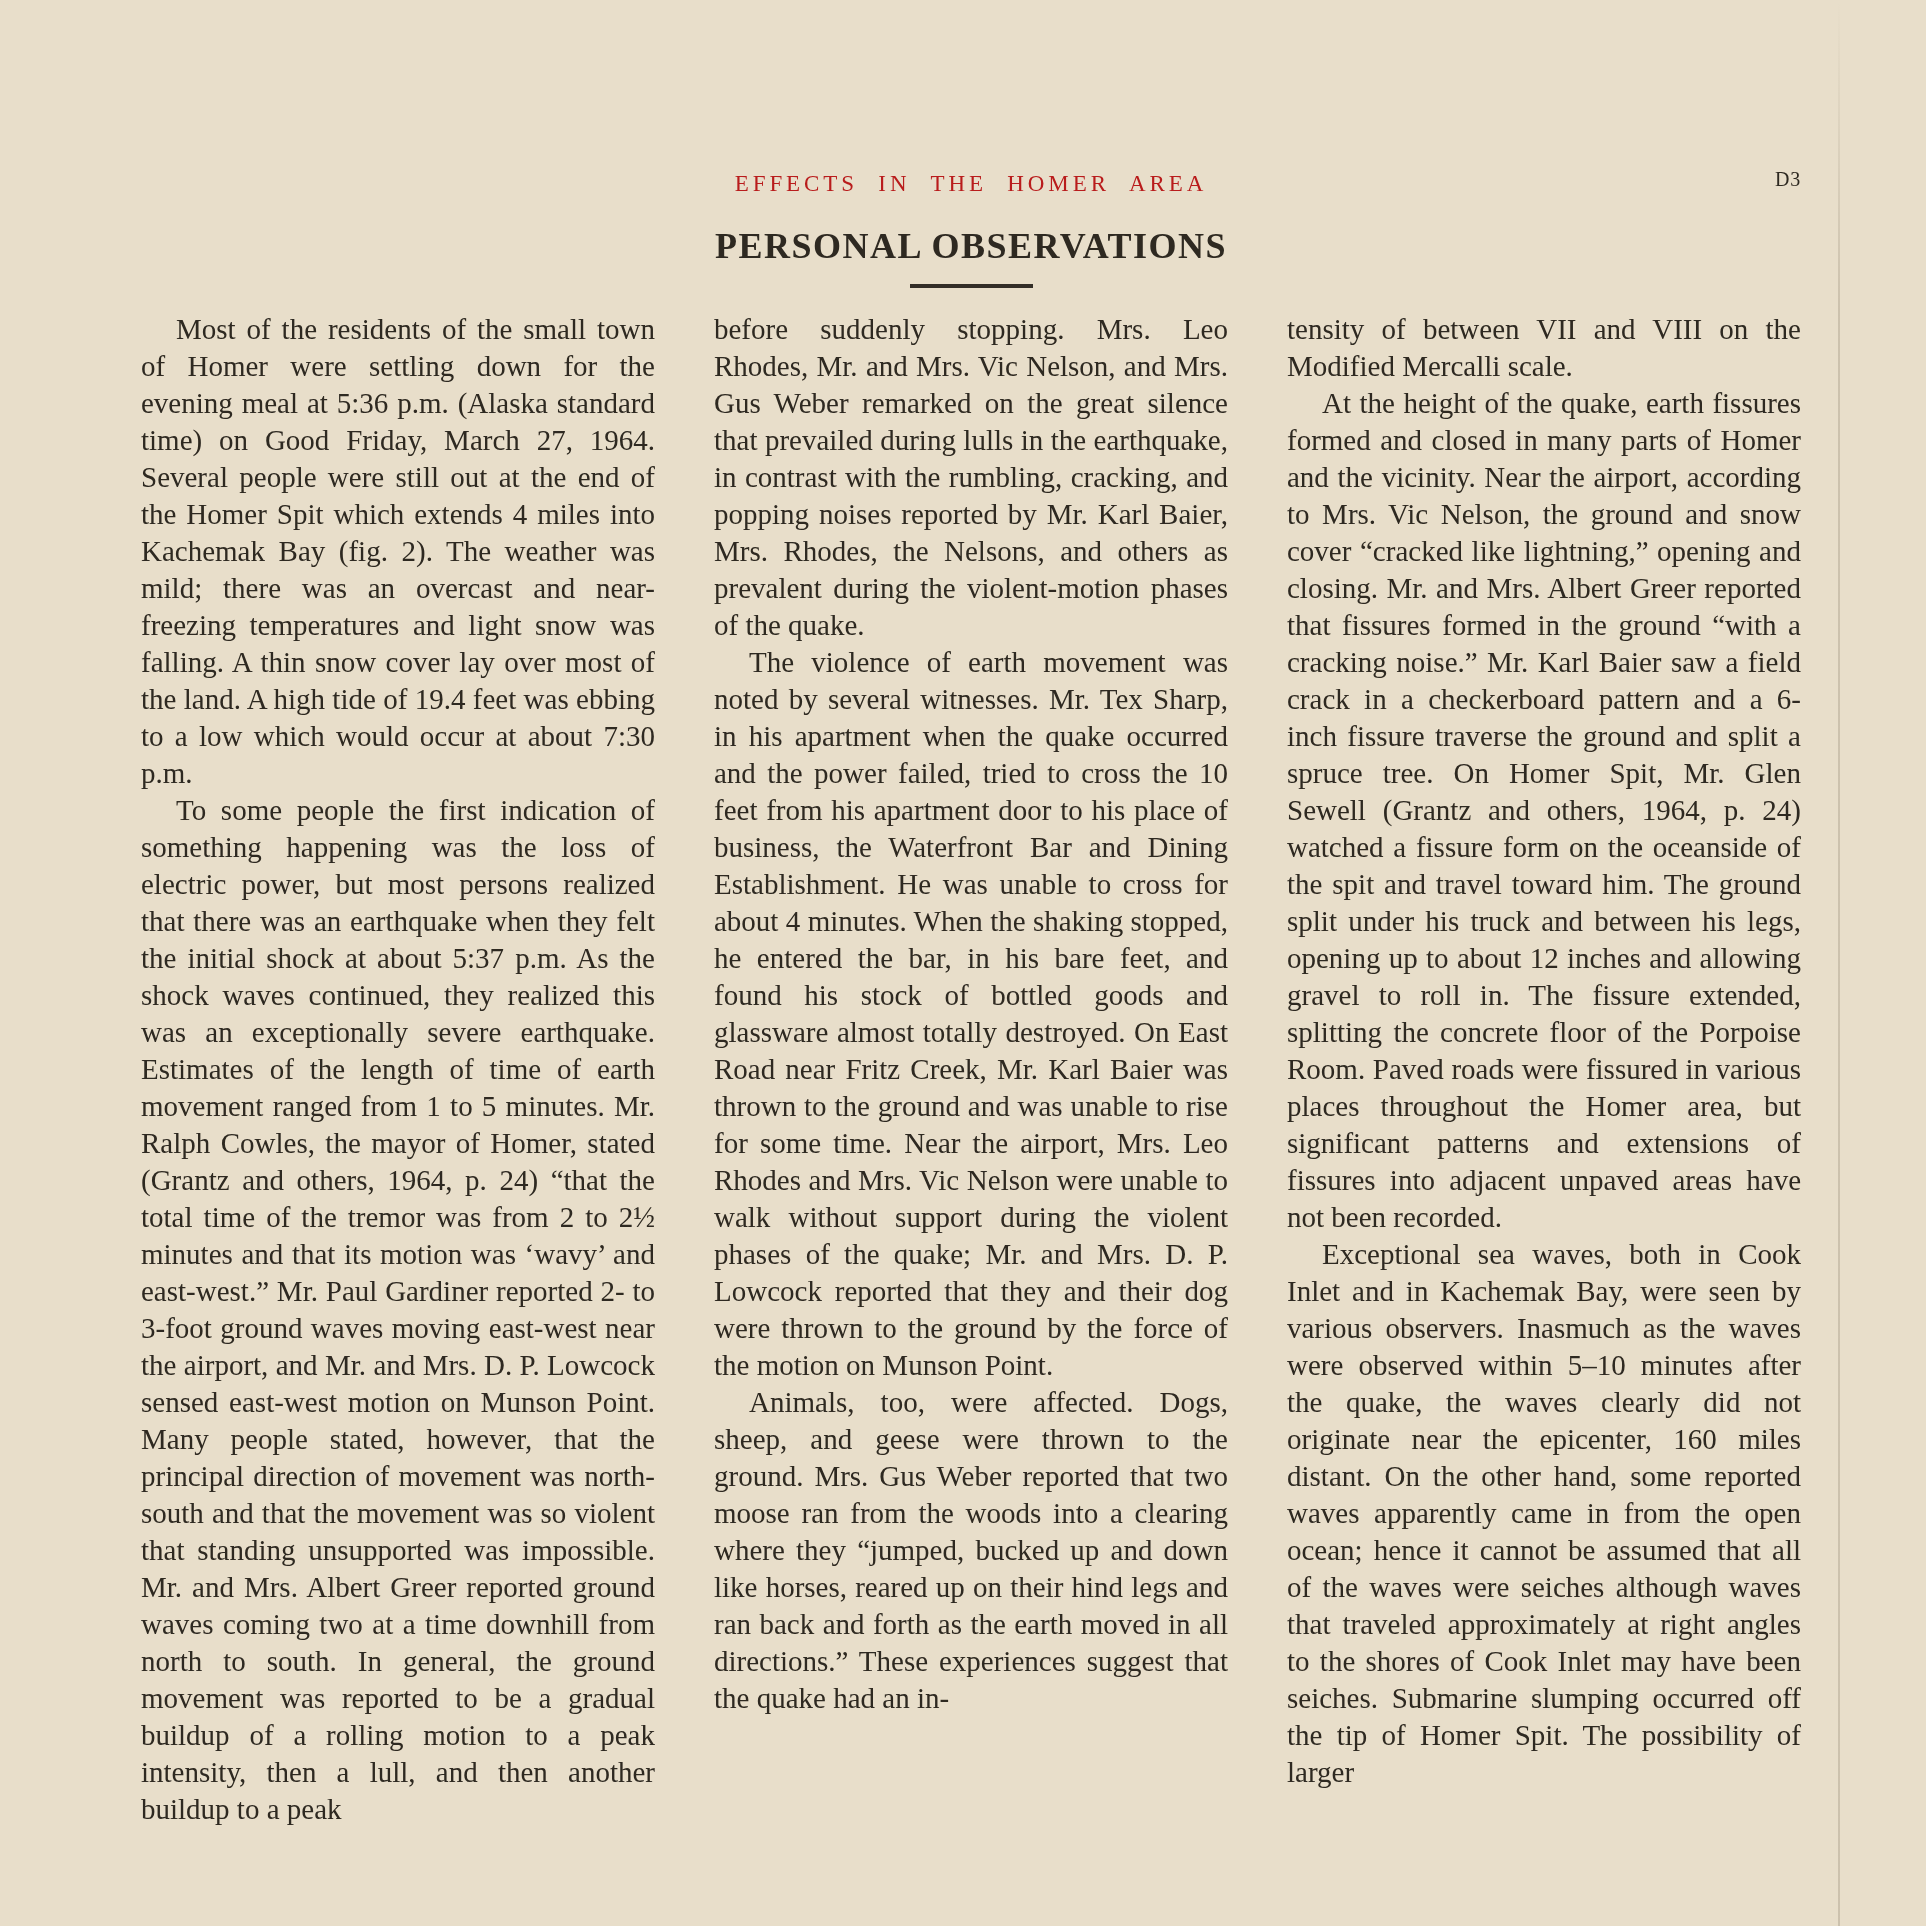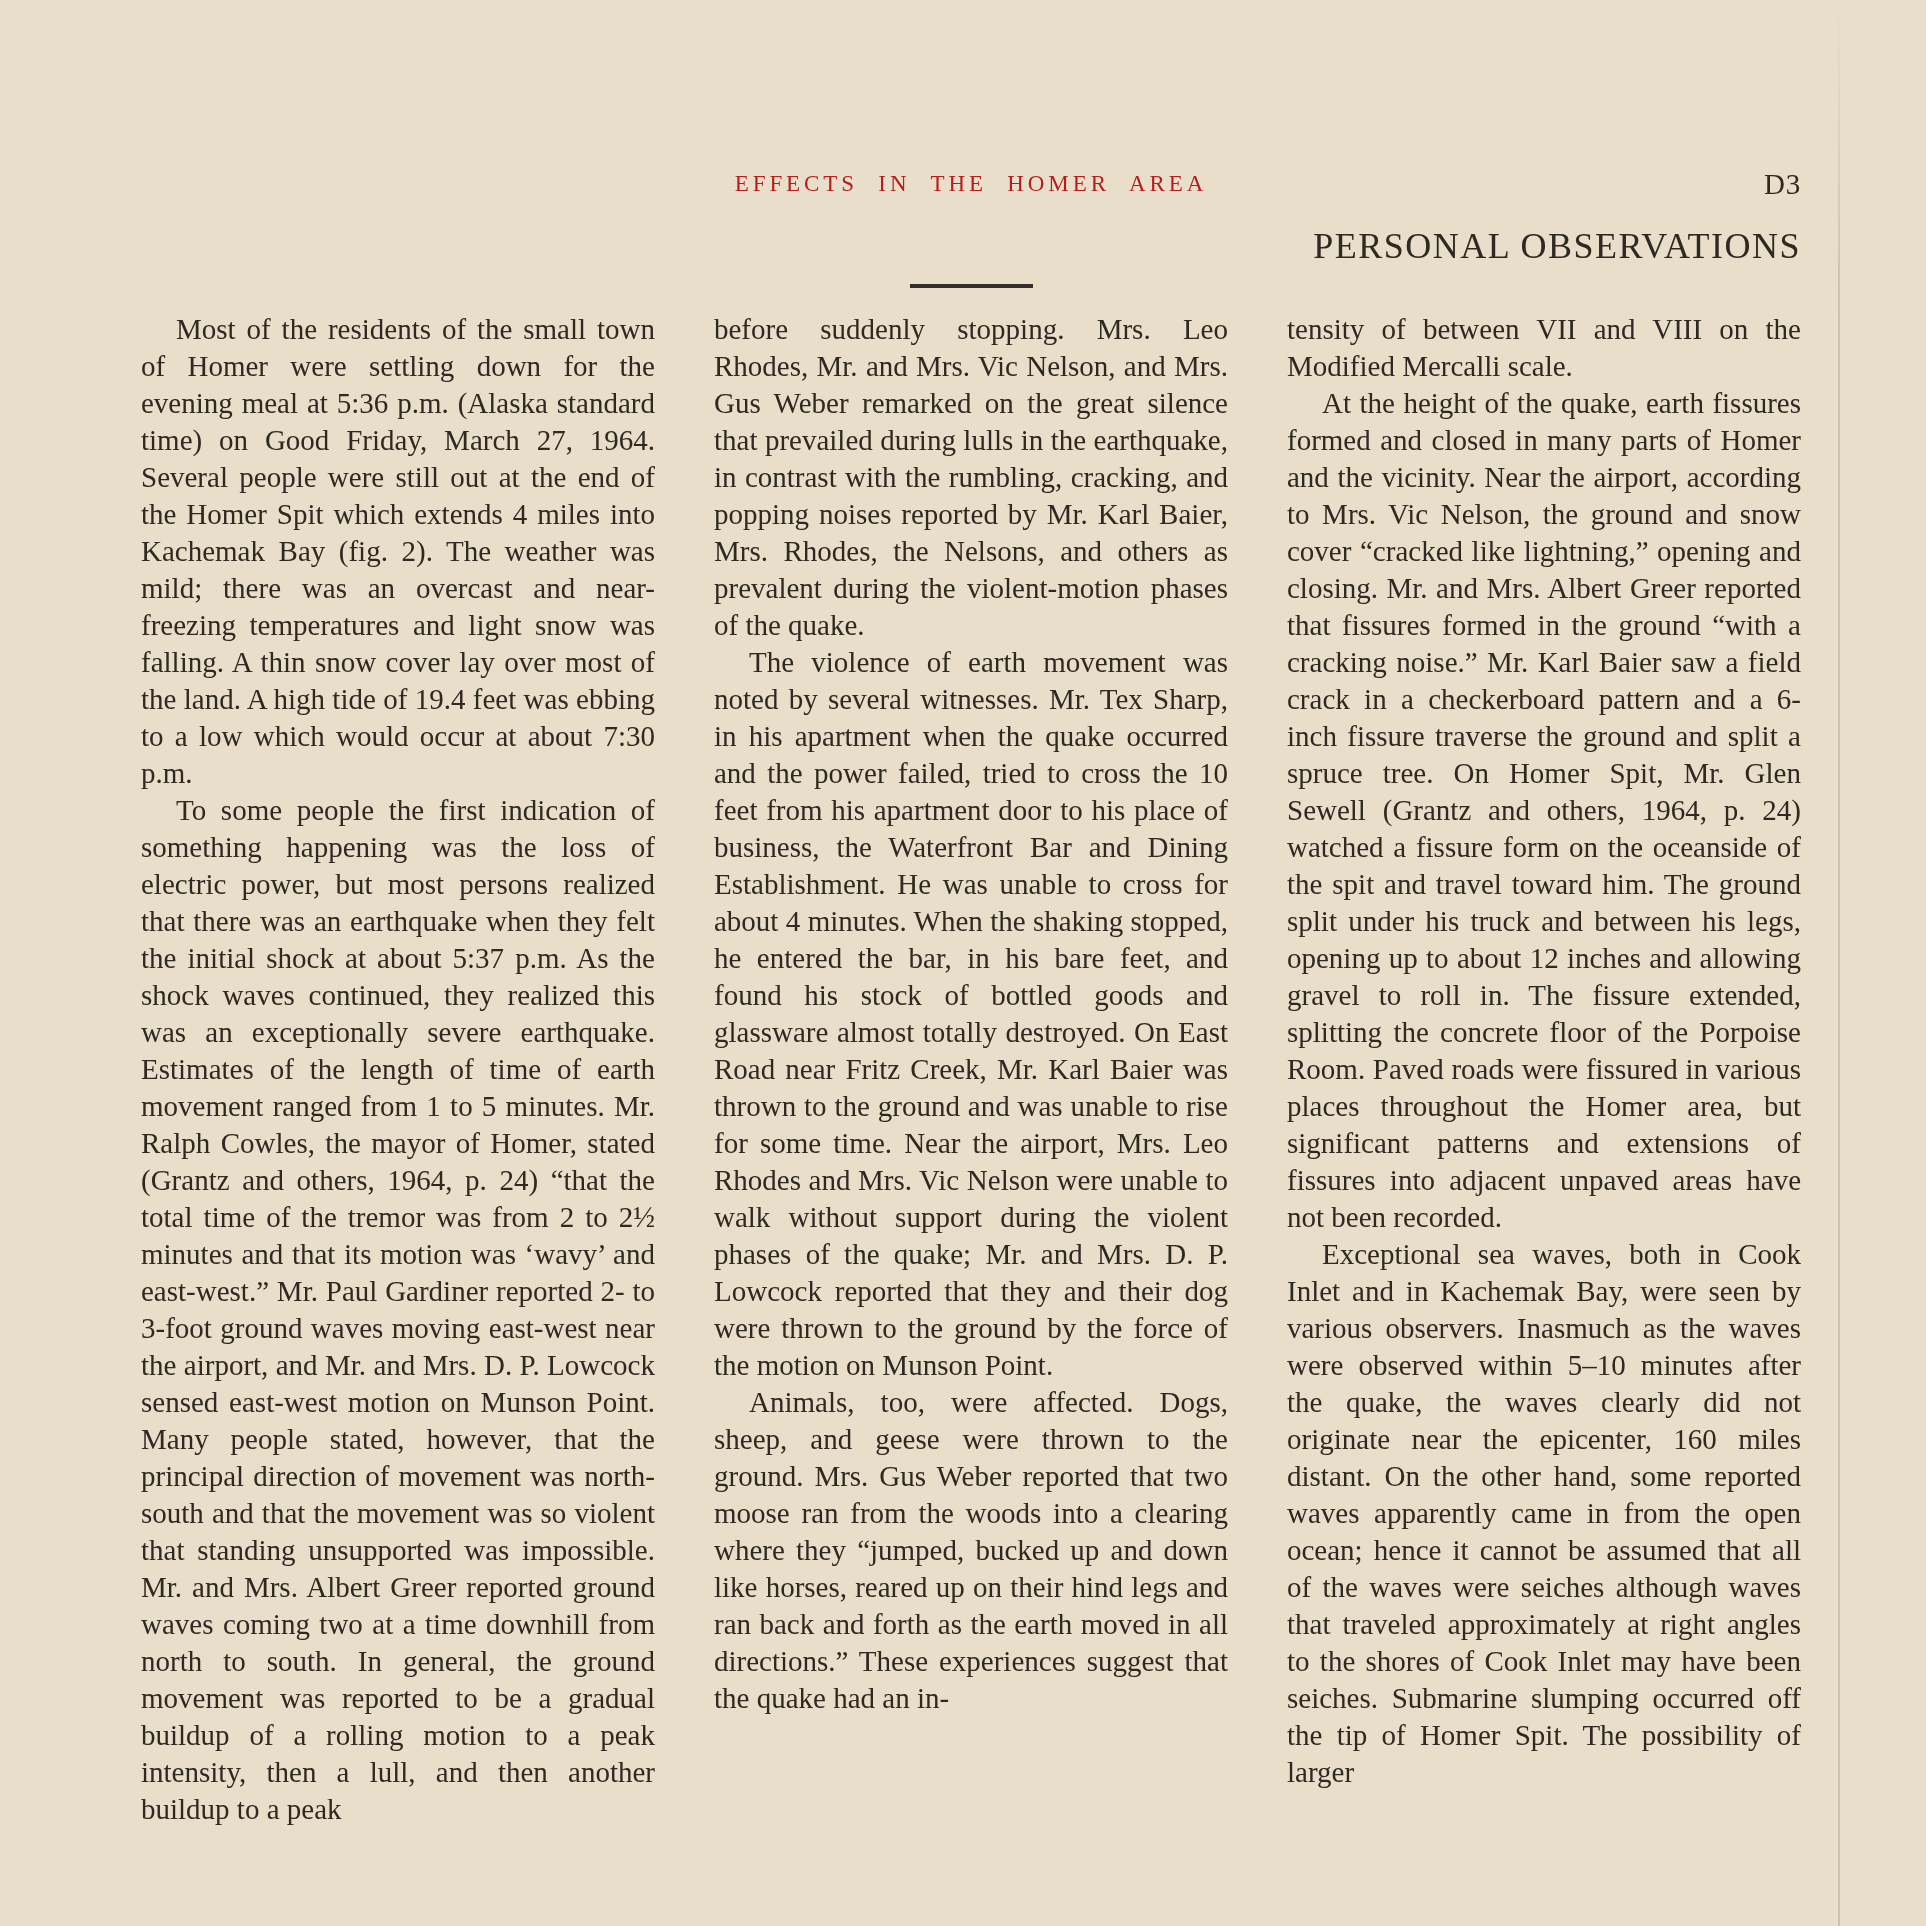--- a/index.html
+++ b/index.html
@@ -49,29 +49,29 @@
     font-size: 23px;
     letter-spacing: 3.9px;
     word-spacing: 10.8px;
     white-space: nowrap;
     color: #b91c1c;
   }
   .page-number {
     position: absolute;
     right: 0;
     top: -3.1px;
-    font-size: 29px;
+    font-size: 20px;
     letter-spacing: 0.8px;
     text-align: right;
   }
   .title {
     margin: 19px 0 0 0;
-    text-align: right;
+    text-align: center;
     font-size: 36px;
-    font-weight: normal;
+    font-weight: bold;
     letter-spacing: 1.5px;
   }
   .title-rule {
     width: 123px;
     height: 3.5px;
     background: #332e27;
     margin: 17px auto 0 auto;
   }
   .columns {
     display: flex;

